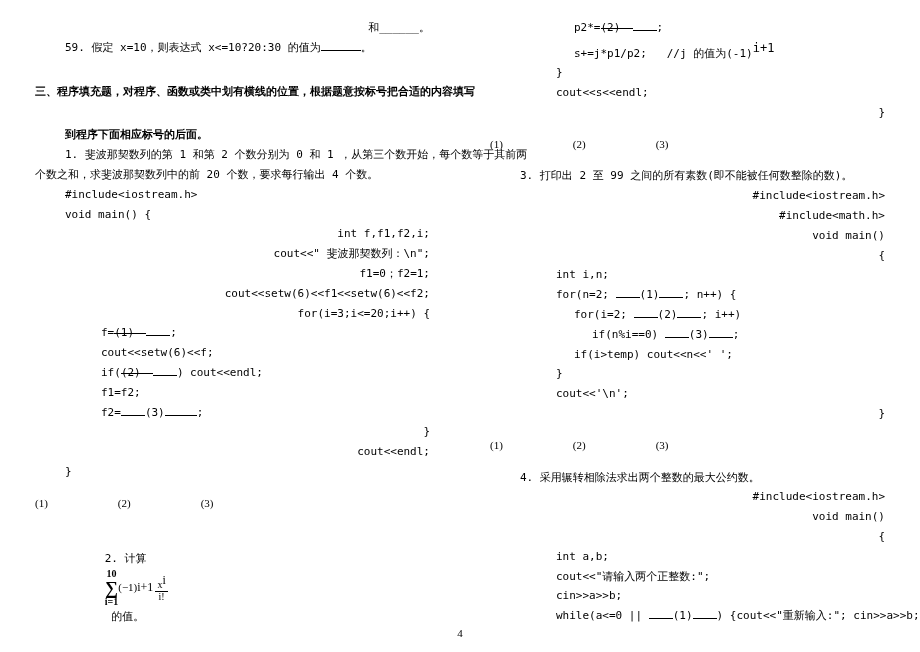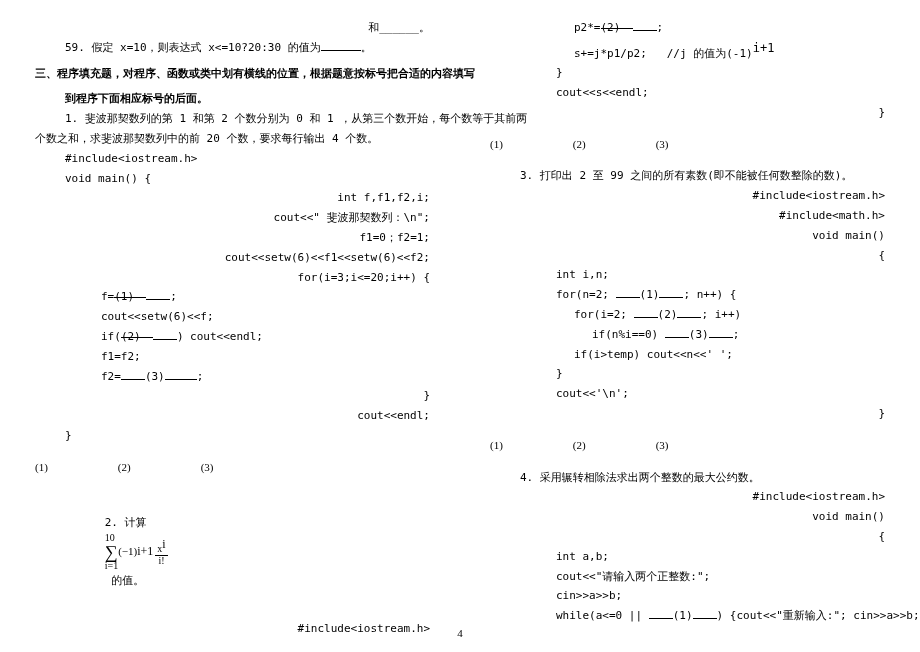--- a/index.html
+++ b/index.html
@@ -21,42 +21,43 @@
   .col {
     flex: 1;
     min-width: 0;
   }
   .line { white-space: pre; font-family: "SimSun","宋体",monospace; }
   .indent1 { padding-left: 30px; }
   .indent2 { padding-left: 48px; text-align: right; }
   .indent3 { padding-left: 66px; }
   .indent4 { padding-left: 84px; }
   .indent5 { padding-left: 102px; }
-  .section-title { font-weight: bold; margin-top: 6px; }
+  .section-title { font-weight: bold; margin-top: 24px; }
   .blank {
     display: inline-block;
     border-bottom: 1px solid #000;
     min-width: 32px;
     height: 1em;
     vertical-align: baseline;
   }
   .blank-short { min-width: 24px; }
   .blank-med { min-width: 40px; }
   .formula {
     display: inline-flex;
     align-items: center;
     vertical-align: middle;
     font-family: serif;
   }
   .sigma-block {
     display: inline-flex;
     flex-direction: column;
-    align-items: flex-start;
+    align-items: center;
     font-size: 10px;
     line-height: 1;
+    font-weight: bold;
   }
   .sigma-block .sigma { font-size: 18px; line-height: 1; }
   .frac {
     display: inline-flex;
     flex-direction: column;
     align-items: center;
     font-size: 10px;
     line-height: 1;
     vertical-align: middle;
     margin: 0 2px;

